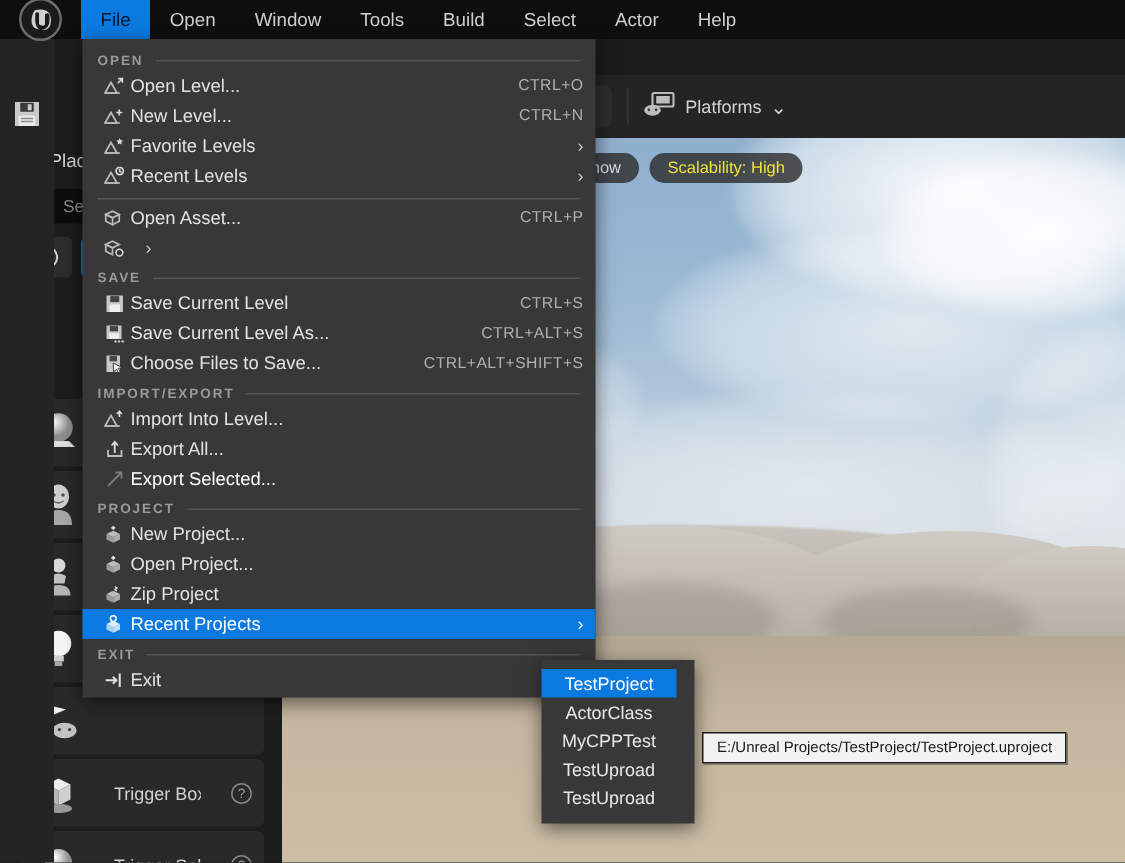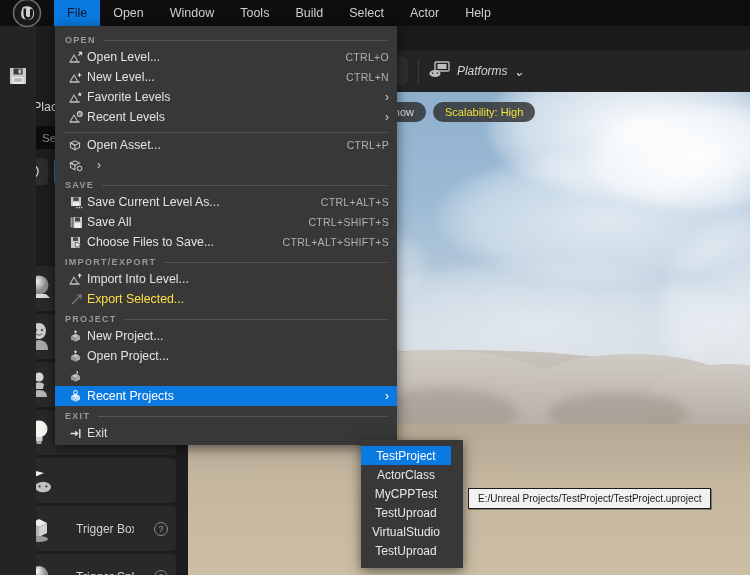--- a/index.html
+++ b/index.html
@@ -121,21 +121,21 @@
   }
 
   
   .tabstrip {
     position: absolute; left: 188px; top: 26px; width: 562px; height: 24px;
     background: #1b1b1b; display: flex; align-items: center; z-index: 2;
   }
   .tab-lbl { color: #c9c9c9; font-size: 11.5px; padding: 0 14px; }
   .maintoolbar {
     position: absolute; left: 188px; top: 50px; width: 562px; height: 42px;
-    background: #242424; display: flex; align-items: center; gap: 0; z-index: 2; font-style: italic;
+    background: #242424; display: flex; align-items: center; gap: 0; z-index: 2;
   }
   .tb-group { display: flex; align-items: center; height: 42px; padding: 0 10px; }
   .tb-sep { width: 1px; height: 24px; background: #3a3a3a; }
   .play-pill {
     background: #2e2e2e; border-radius: 5px; height: 28px; display: flex;
     align-items: center; gap: 2px; padding: 0 6px;
   }
   .pbtn { width: 26px; height: 26px; display: flex; align-items: center; justify-content: center; }
   .plat { display: flex; align-items: center; gap: 6px; color: #d4d4d4; font-size: 12px; }
 
@@ -148,21 +148,21 @@
   .section {
     display: flex; align-items: center; gap: 8px; padding: 5px 10px 2px 10px;
   }
   .section-lbl { color: #9a9a9a; font-size: 9px; letter-spacing: 1.3px; font-weight: bold; }
   .section-rule { flex: 1; height: 1px; background: #555; }
   .mrow {
     display: flex; align-items: center; height: 20px; padding: 0 8px 0 10px;
     color: #e2e2e2; font-size: 12.3px; position: relative;
   }
   .mrow.hl { background: #0a7ae0; color: #fff; }
-  .mrow.disabled { color: #fde047; }
+  .mrow.disabled { color: #ffffff; }
   .micon { width: 22px; flex: none; display: flex; align-items: center; justify-content: center; }
   .mlabel { flex: 1; white-space: nowrap; }
   .mkey { color: #b0b0b0; font-size: 10.5px; letter-spacing: .3px; margin-left: 14px; }
   .marrow { color: #cfcfcf; font-size: 12px; margin-left: 10px; }
   .mrow.hl .marrow { color: #fff; }
 
   
   .submenu {
     position: absolute; left: 361px; top: 440px; width: 102px;
     background: #383838; z-index: 45; padding: 6px 12px 8px 0;
@@ -512,46 +512,45 @@
       <span class="marrow">›</span>
     </div>
 
     <div class="section">
       <span class="section-lbl">SAVE</span>
       <span class="section-rule"></span>
     </div>
     <div class="mrow">
       <span class="micon">
         <svg width="13" height="13" viewBox="0 0 13 13">
+            <rect x="1" y="1" width="11" height="11" fill="#c8c8c8"></rect>
+            <rect x="3.5" y="1.4" width="6" height="4" fill="#444"></rect>
+            <rect x="3" y="7" width="7" height="5" fill="#efefef"></rect>
+          </svg>
+      </span>
+      <span class="mlabel">Save Current Level</span>
+      <span class="mkey">CTRL+S</span>
+    </div>
+    <div class="mrow">
+      <span class="micon">
+        <svg width="13" height="13" viewBox="0 0 13 13">
             <rect x="1" y="1" width="10" height="9" fill="#c8c8c8"></rect>
             <rect x="3.2" y="1.4" width="5.5" height="3.5" fill="#444"></rect>
             <rect x="2.8" y="6.2" width="6.5" height="3.8" fill="#efefef"></rect>
             <circle cx="7" cy="11.6" r="0.8" fill="#cfcfcf"></circle>
             <circle cx="9.4" cy="11.6" r="0.8" fill="#cfcfcf"></circle>
             <circle cx="11.8" cy="11.6" r="0.8" fill="#cfcfcf"></circle>
           </svg>
       </span>
       <span class="mlabel">Save Current Level As...</span>
       <span class="mkey">CTRL+ALT+S</span>
     </div>
     <div class="mrow">
       <span class="micon">
         <svg width="13" height="13" viewBox="0 0 13 13">
-            <rect x="0.6" y="1.4" width="2" height="10" fill="#9d9d9d"></rect>
-            <rect x="3.4" y="1" width="8.6" height="11" fill="#c8c8c8"></rect>
-            <rect x="5" y="1.4" width="5" height="4" fill="#444"></rect>
-            <rect x="4.6" y="7" width="6" height="5" fill="#efefef"></rect>
-          </svg>
-      </span>
-      <span class="mlabel">Save All</span>
-      <span class="mkey">CTRL+SHIFT+S</span>
-    </div>
-    <div class="mrow">
-      <span class="micon">
-        <svg width="13" height="13" viewBox="0 0 13 13">
             <rect x="1" y="1" width="9" height="11" fill="#c8c8c8"></rect>
             <rect x="3" y="1.4" width="5" height="3.5" fill="#444"></rect>
             <path d="M5.5 6 L11.5 9 L8.8 9.6 L10.2 12 L9 12.6 L7.7 10.2 L5.8 11.8 Z" fill="#f0f0f0" stroke="#2f2f2f" stroke-width="0.6"></path>
           </svg>
       </span>
       <span class="mlabel">Choose Files to Save...</span>
       <span class="mkey">CTRL+ALT+SHIFT+S</span>
     </div>
 
     <div class="section">
@@ -560,20 +559,29 @@
     </div>
     <div class="mrow">
       <span class="micon">
         <svg width="14" height="13" viewBox="0 0 14 13">
             <path d="M1 11 L5 4 L9 11 Z" fill="none" stroke="#bdbdbd" stroke-width="1.1"></path>
             <path d="M1 11 H11" stroke="#bdbdbd" stroke-width="1.1"></path>
             <path d="M10.6 5 V1.4 M9 3 L10.6 1.2 L12.2 3" stroke="#dcdcdc" stroke-width="1.1" fill="none"></path>
           </svg>
       </span>
       <span class="mlabel">Import Into Level...</span>
+    </div>
+    <div class="mrow">
+      <span class="micon">
+        <svg width="13" height="13" viewBox="0 0 13 13">
+            <path d="M2 7 V11 H11 V7" fill="none" stroke="#bdbdbd" stroke-width="1.2"></path>
+            <path d="M6.5 9 V2 M4.4 4 L6.5 1.6 L8.6 4" fill="none" stroke="#dcdcdc" stroke-width="1.2"></path>
+          </svg>
+      </span>
+      <span class="mlabel">Export All...</span>
     </div>
     <div class="mrow disabled">
       <span class="micon">
         <svg width="13" height="13" viewBox="0 0 13 13">
             <path d="M2 11 L11 2 M7 2 H11 V6" fill="none" stroke="#7d7d7d" stroke-width="1.2"></path>
           </svg>
       </span>
       <span class="mlabel">Export Selected...</span>
     </div>
 
@@ -605,20 +613,21 @@
     </div>
     <div class="mrow">
       <span class="micon">
         <svg width="14" height="13" viewBox="0 0 14 13">
             <path d="M2 6 L6.5 3.8 L11 6 L6.5 8.2 Z" fill="#bdbdbd"></path>
             <path d="M2 6 V9.6 L6.5 11.8 V8.2 Z" fill="#9a9a9a"></path>
             <path d="M11 6 V9.6 L6.5 11.8 V8.2 Z" fill="#acacac"></path>
             <path d="M7.6 1 L9 2 L7.6 3 L9 4" stroke="#e4e4e4" stroke-width="0.9" fill="none"></path>
           </svg>
       </span>
+      <span class="mlabel">Zip Project</span>
     </div>
     <div class="mrow hl">
       <span class="micon">
         <svg width="14" height="13" viewBox="0 0 14 13">
             <path d="M2 6 L6.5 3.8 L11 6 L6.5 8.2 Z" fill="#dceeff"></path>
             <path d="M2 6 V9.6 L6.5 11.8 V8.2 Z" fill="#a9d3f5"></path>
             <path d="M11 6 V9.6 L6.5 11.8 V8.2 Z" fill="#c3e0fb"></path>
             <circle cx="6.5" cy="2.4" r="1.9" fill="none" stroke="#ffffff" stroke-width="1"></circle>
           </svg>
       </span>
@@ -639,19 +648,18 @@
       </span>
       <span class="mlabel">Exit</span>
     </div>
   </div>
 
   <div class="submenu">
     <div class="srow hl">TestProject</div>
     <div class="srow">ActorClass</div>
     <div class="srow">MyCPPTest</div>
     <div class="srow">TestUproad</div>
-    <div class="srow">VirtualStudio</div>
     <div class="srow">TestUproad</div>
   </div>
 
   <div class="tooltip">E:/Unreal Projects/TestProject/TestProject.uproject</div>
 
 </div>
 
 </body></html>

